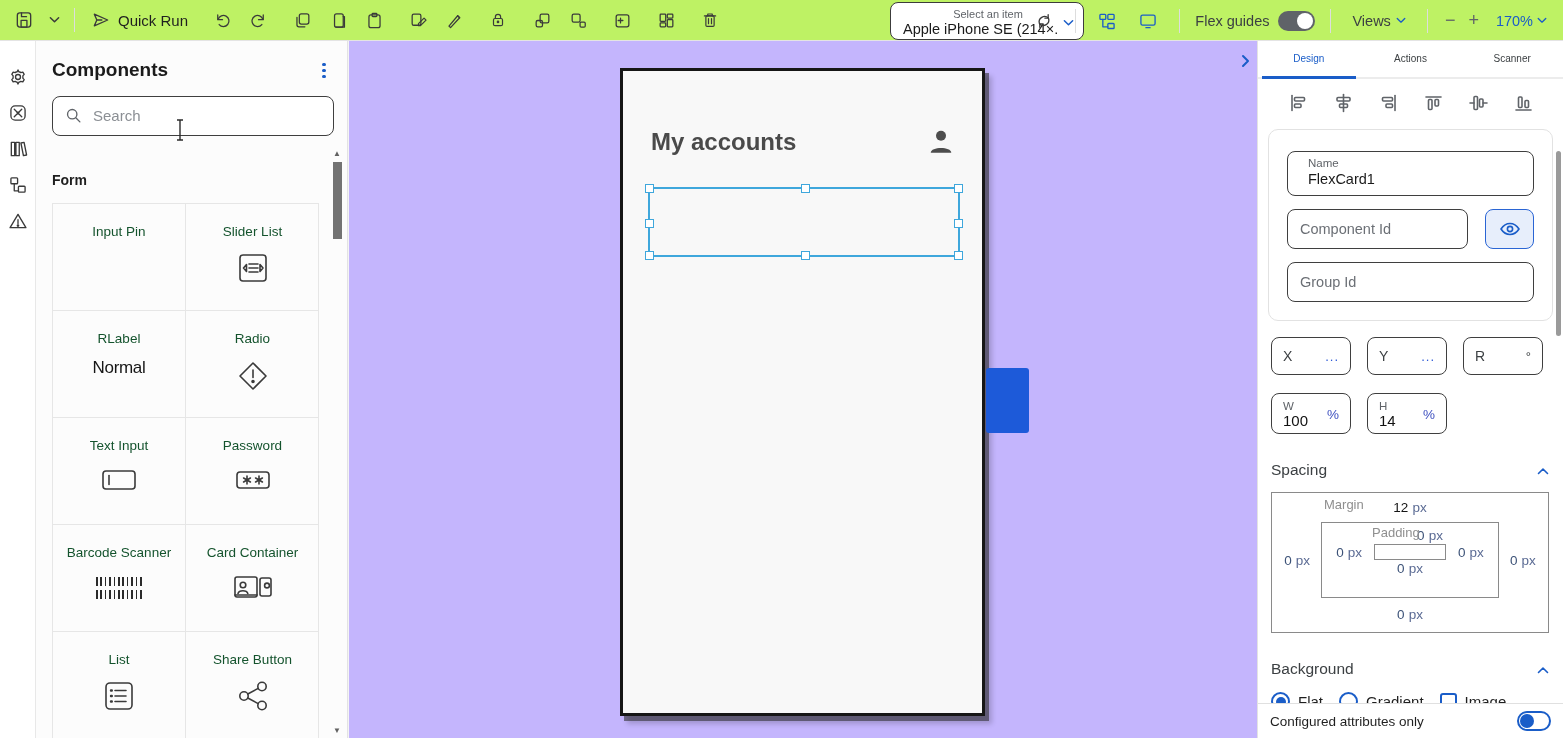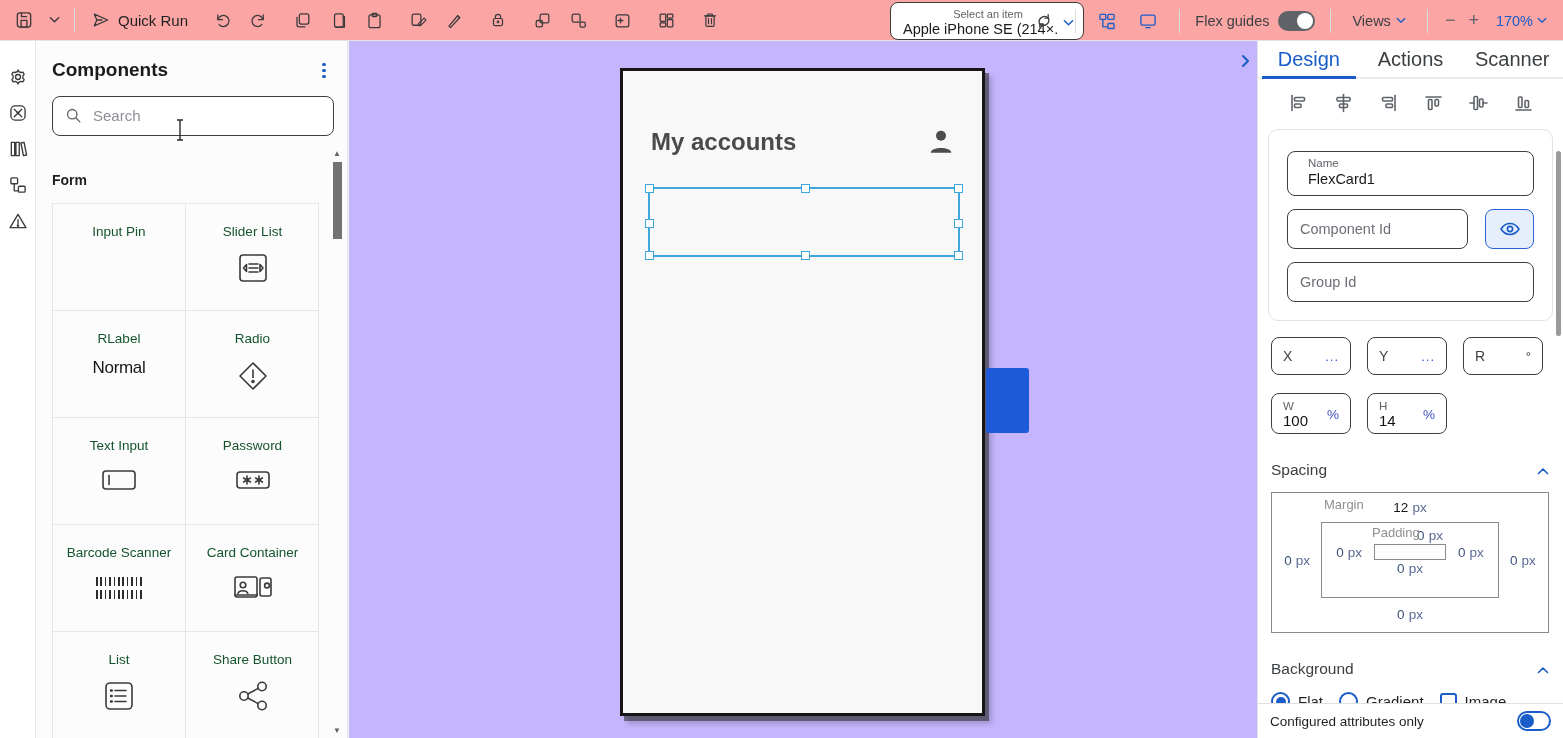--- a/index.html
+++ b/index.html
@@ -6,21 +6,21 @@
   html,body { margin:0; padding:0; }
   body {
     width:1563px; height:738px; overflow:hidden; position:relative;
     font-family:"Liberation Sans", sans-serif; background:#f4f4f5; color:#202124;
   }
   svg.i { fill:none; stroke:#3a3a3a; stroke-width:1.6; stroke-linecap:round; stroke-linejoin:round; }
   svg.i.blue { stroke:#1a5dc8; }
   svg.i.gray { stroke:#5f6368; }
 
   
-  .topbar { position:absolute; left:0; top:0; width:1563px; height:41px; background:#fca5a5;
+  .topbar { position:absolute; left:0; top:0; width:1563px; height:41px; background:#bef264;
     border-bottom:1px solid #e4e4e4; display:flex; align-items:center; padding:0 8px; }
   .tb-left { display:flex; align-items:center; gap:4px; }
   .tbtn { width:32px; height:30px; display:flex; align-items:center; justify-content:center;
     background:none; border:none; padding:0; cursor:pointer; }
   .vdiv { width:1px; height:24px; background:#ddd; margin:0 6px; }
   .quickrun { display:flex; align-items:center; gap:7px; border:none; background:none;
     font-family:inherit; font-size:15px; color:#1f1f1f; padding:0 6px; cursor:pointer; }
   .device-box { position:absolute; left:890px; top:2px; width:194px; height:38px;
     border:1.5px solid #3c3c3c; border-radius:8px; background:#fff; padding:3px 10px 0 12px; cursor:pointer; }
   .device-box .lbl { font-size:11px; color:#5f6368; display:block; line-height:12px; }
@@ -77,21 +77,21 @@
   .selection { position:absolute; left:25px; top:116px; width:312px; height:70px; border:2px solid #3fa7dc; cursor:move;}
   .hdl { position:absolute; width:9px; height:9px; background:#fff; border:1.6px solid #3fa7dc; }
   .blue-tab { position:absolute; left:637px; top:327px; width:43px; height:65px; background:#1d5ad9; border-radius:3px; cursor:pointer; border:none;}
   .expander { position:absolute; right:3px; top:10px; width:18px; height:22px; background:none; border:none;
     color:#1a5dc8; font-size:15px; font-weight:bold; cursor:pointer; padding:0;}
 
   
   .inspector { position:absolute; right:0; top:41px; width:306px; bottom:0; background:#fff;
     border-left:1px solid #e3e3e3; overflow:hidden; }
   .tabs { display:flex; height:38px; border-bottom:2px solid #ececec; }
-  .tab { flex:1; text-align:center; line-height:34px; font-size:20px; color:#3c4043; background:none; border:none;
+  .tab { flex:1; text-align:center; line-height:34px; font-size:10px; color:#3c4043; background:none; border:none;
     font-family:inherit; cursor:pointer; position:relative; }
   .tab.active { color:#1a5dc8; }
   .tab.active::after { content:""; position:absolute; left:4px; right:4px; bottom:-2px; height:3px; background:#1a5dc8; }
   .align-row { display:flex; justify-content:space-between; padding:13px 28px 0 28px; }
   .align-row .tbtn { width:24px; height:22px; }
   .id-card { margin:15px 10px 0 10px; border:1px solid #e2e2e2; border-radius:10px; padding:8px 18px 18px; background:#fff;}
   .field { border:1.3px solid #3f3f3f; border-radius:8px; margin-top:13px; background:#fff; }
   .field.labeled { padding:5px 20px 7px; }
   .field.plain { height:40px; display:flex; align-items:center; padding:6px 12px; }
   .field .flbl { font-size:11.5px; color:#5f6368; display:block; line-height:13px; }

